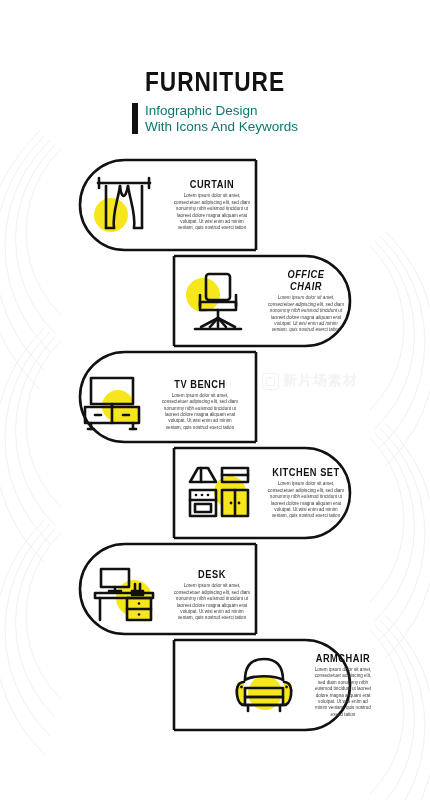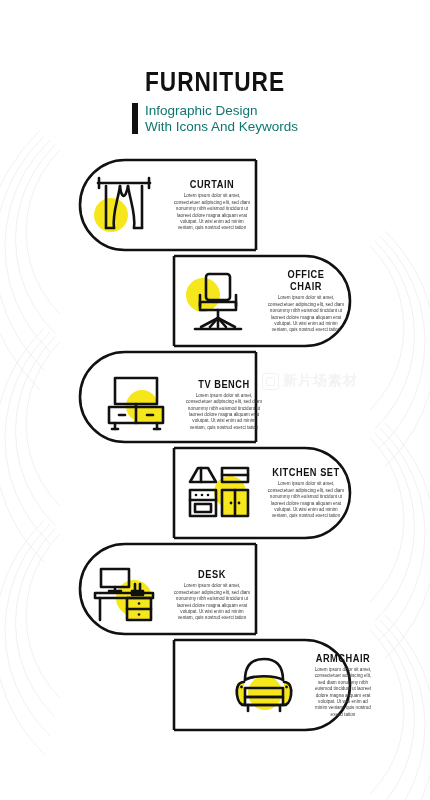--- a/index.html
+++ b/index.html
@@ -62,22 +62,22 @@
     font-size:10.5px;font-weight:bold;color:#111111;letter-spacing:.6px;
     transform:scaleX(.88);transform-origin:center;margin-bottom:3px;
   }
   .card-body{
     font-size:4.6px;line-height:6.4px;color:#3b3b3b;
     max-width:92px;margin:0 auto;
   }
 
   
   #card-curtain   {left:80px; top:160px; width:176px; height:90px;}
-  #card-office    {left:174px;top:256px; width:176px; height:90px;}
-  #card-tvbench   {left:92px; top:352px; width:176px; height:105px;}
+  #card-office    {left:174px;top:256px; width:176px; height:90px;font-style:italic;}
+  #card-tvbench   {left:68px; top:352px; width:176px; height:105px;}
   #card-kitchen   {left:174px;top:448px; width:176px; height:90px;justify-content:center;}
   #card-desk      {left:80px; top:544px; width:176px; height:102px;}
   #card-armchair  {left:174px;top:640px; width:176px; height:90px;padding-left:46px;}
 </style>
 </head>
 <body>
 
 <div id="stage">
 
   <svg class="bg-waves" viewBox="0 0 430 800">

